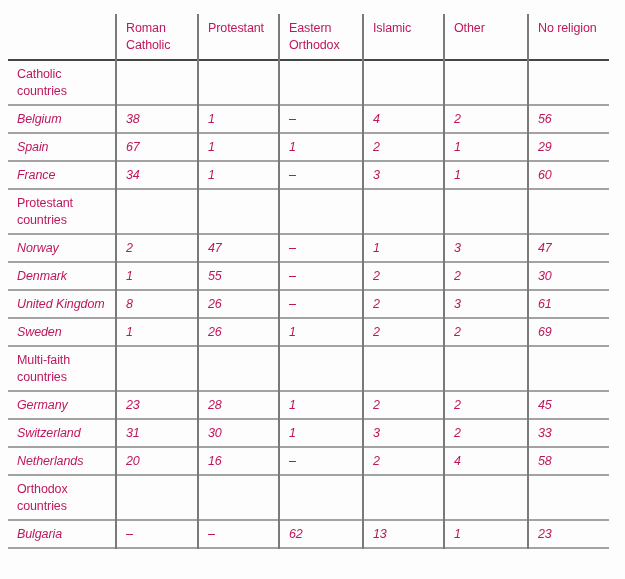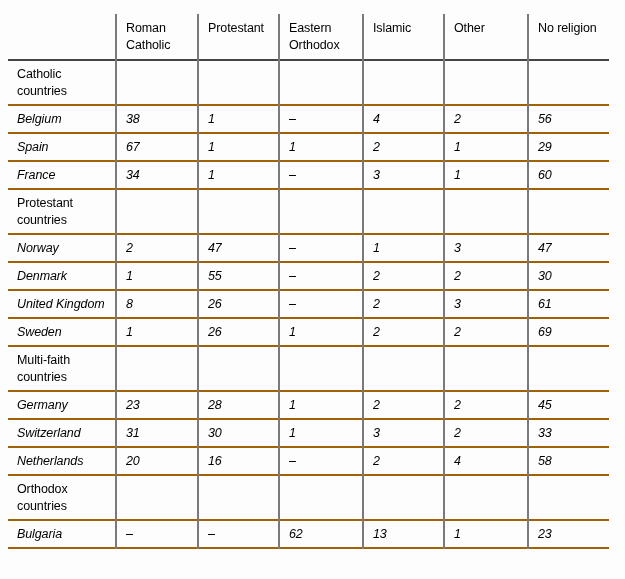--- a/index.html
+++ b/index.html
@@ -2,21 +2,21 @@
 <html><head>
 <meta charset="utf-8">
 <style>
   html, body { margin: 0; padding: 0; background: #ffffff; }
   .canvas {
     position: relative;
     width: 625px;
     height: 579px;
     background: #fdfdfd;
     font-family: "Liberation Sans", sans-serif;
-    color: #000000;
+    color: #be185d;
     overflow: hidden;
   }
   table.religion-table {
     position: absolute;
     left: 8px;
     top: 14px;
     border-collapse: collapse;
     table-layout: fixed;
     font-size: 12.5px;
     letter-spacing: -0.1px;
@@ -31,21 +31,21 @@
 
   th, td {
     border-left: 2px solid #7a7a7a;
     padding: 0 6px 0 9px;
     text-align: left;
     font-weight: normal;
     overflow: hidden;
   }
   th:first-child, td:first-child { border-left: none; }
 
-  tr { border-bottom: 2px solid #a16207; }
+  tr { border-bottom: 2px solid #a3a3a3; }
   thead tr { height: 46px; border-bottom: 2px solid #454545; }
   thead th { vertical-align: top; padding-top: 6px; line-height: 1.35; }
 
   tr.section-row { height: 45px; }
   tr.section-row td { vertical-align: middle; line-height: 1.35; }
   tr.data-row { height: 28px; font-style: italic; }
   tr.data-row td { vertical-align: middle; }
 </style>
 </head>
 <body>

